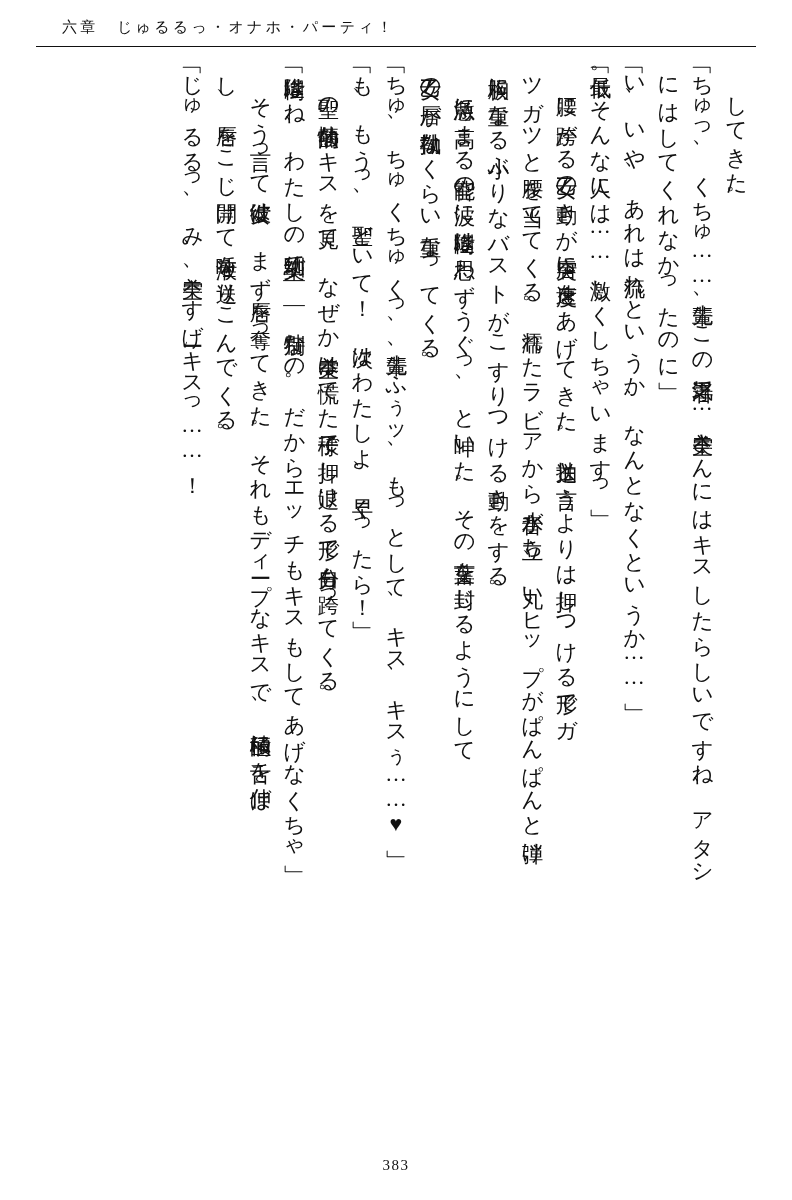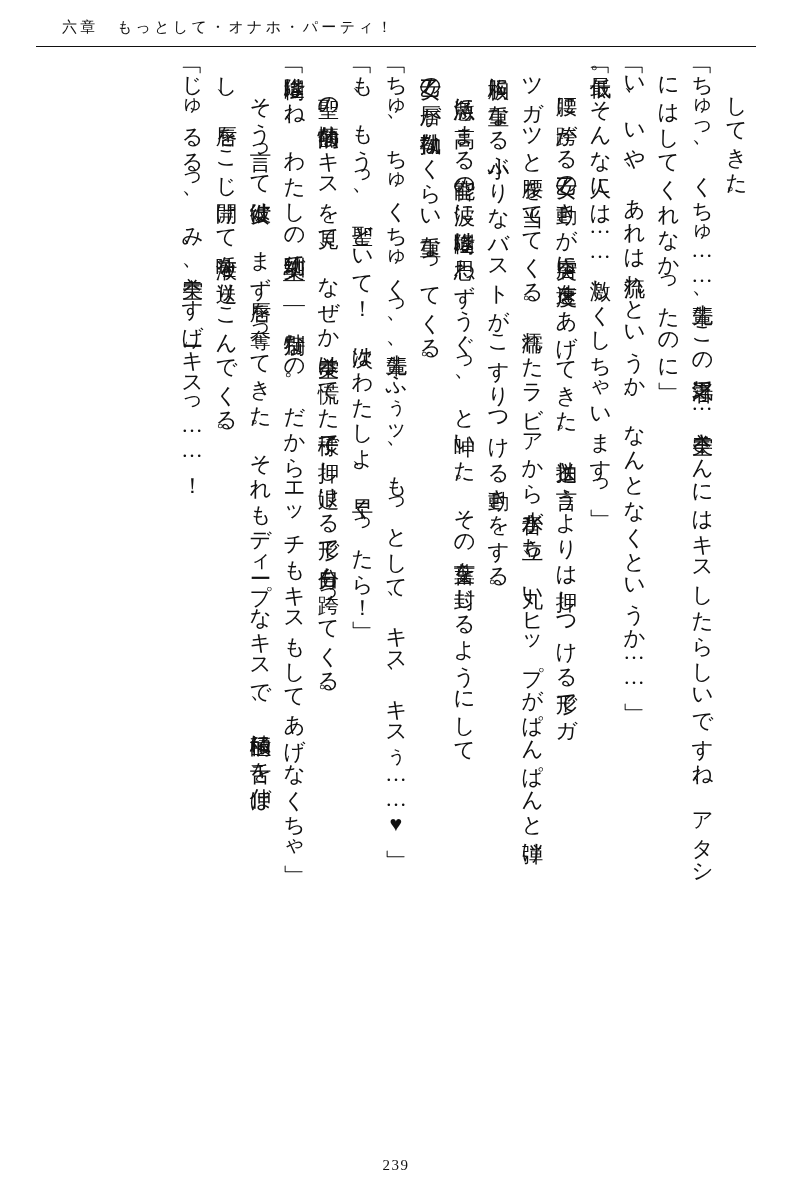--- a/index.html
+++ b/index.html
@@ -89,21 +89,21 @@
     font-size: 15px;
     letter-spacing: 0.1em;
     color: #111111;
   }
 </style>
 </head>
 <body>
 
 <div class="page">
 
-  <div class="page-header">六章　もっとして・オナホ・パーティ！</div>
+  <div class="page-header">六章　じゅるるっ・オナホ・パーティ！</div>
   <div class="header-rule"></div>
 
   <div class="text-block">
     <div class="vline indent">してきた。</div>
     <div class="vline dialogue">「ちゅっ、くちゅ……先輩、この浮気者……美空さんにはキスしたらしいですね、アタシ</div>
     <div class="vline">にはしてくれなかったのに」</div>
     <div class="vline dialogue">「い、いや、あれは流れというか、なんとなくというか……」</div>
     <div class="vline dialogue">「最低。そんな人には……激しくしちゃいますっ」</div>
     <div class="vline indent">腰に跨がる乙女の動きが唐突に速度をあげてきた。抽送と言うよりは押しつける形でガ</div>
     <div class="vline">ツガツと腰を当ててくる。濡れたラビアから水音が立ち、丸いヒップがぱんぱんと弾け、</div>
@@ -112,15 +112,15 @@
     <div class="vline">乙女の唇が執拗なくらい重なってくる。</div>
     <div class="vline dialogue">「ちゅ、ちゅくちゅくっ、先輩、ふぅッ、もっとして、キス、キスぅ……♥」</div>
     <div class="vline dialogue">「も、もうっ、聖どいて！　次はわたしよ、早くったら！」</div>
     <div class="vline indent">聖の情熱的なキスを見て、なぜか美空は慌てた様子で押し退ける形で自分も跨ってくる。</div>
     <div class="vline dialogue">「隆樹はね、わたしの幼馴染で――特別なの。だからエッチもキスもしてあげなくちゃ」</div>
     <div class="vline indent">そう言って彼女は、まず唇を奪ってきた。それもディープなキスで、積極的に舌を伸ば</div>
     <div class="vline">し、唇をこじ開けて唾液を送りこんでくる。</div>
     <div class="vline dialogue">「じゅるるっ、み、美空、すげーキスっ……！</div>
   </div>
 
-  <div class="page-number">239</div>
+  <div class="page-number">383</div>
 
 </div>
 
 </body></html>

